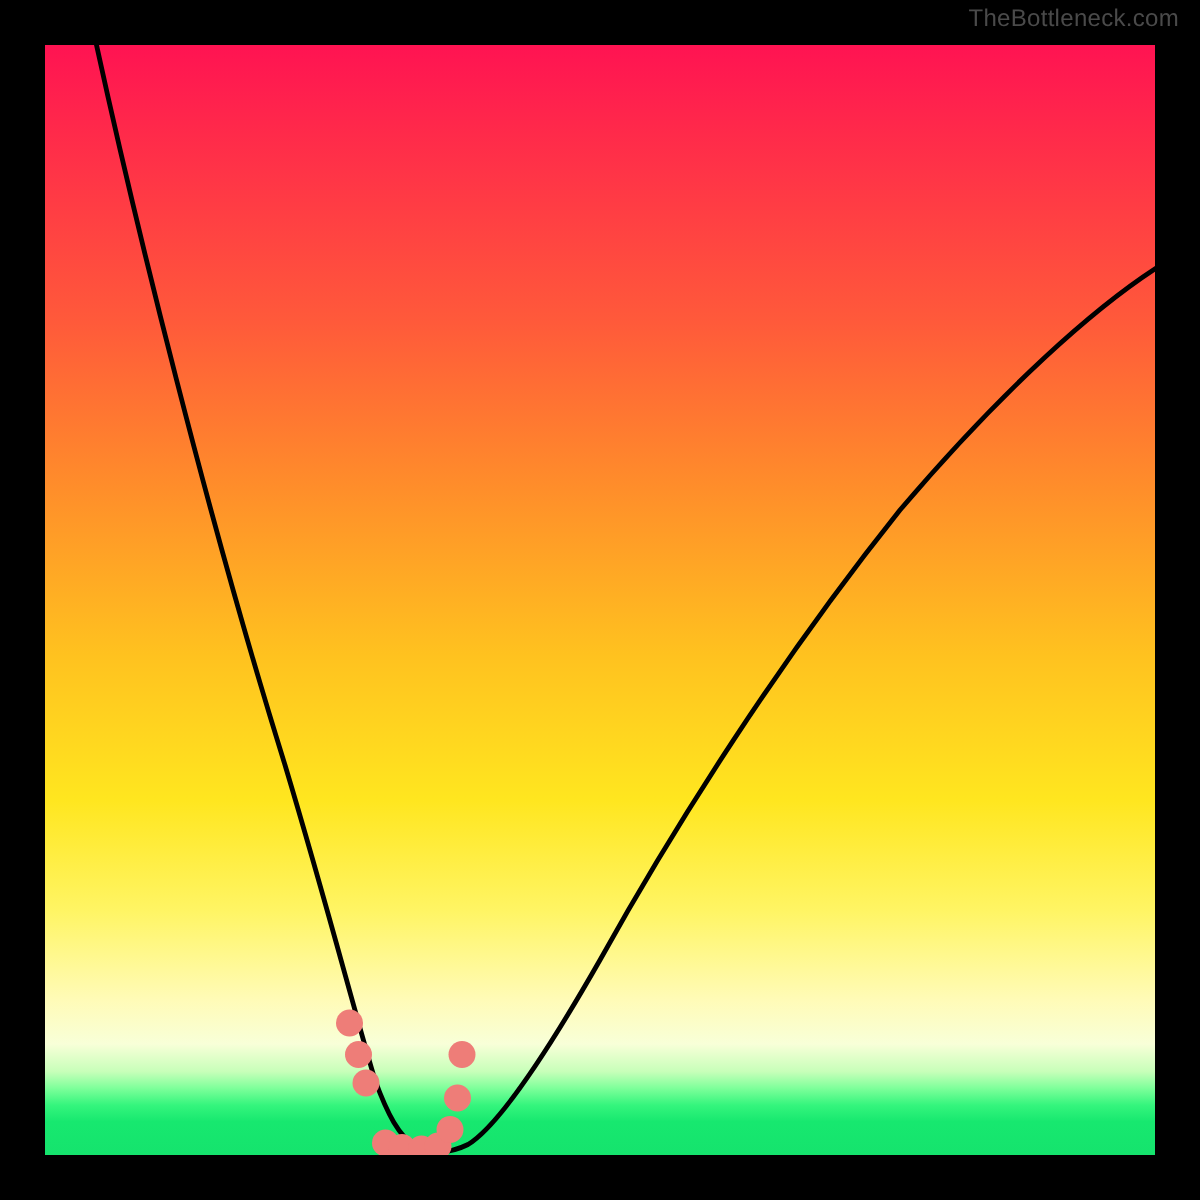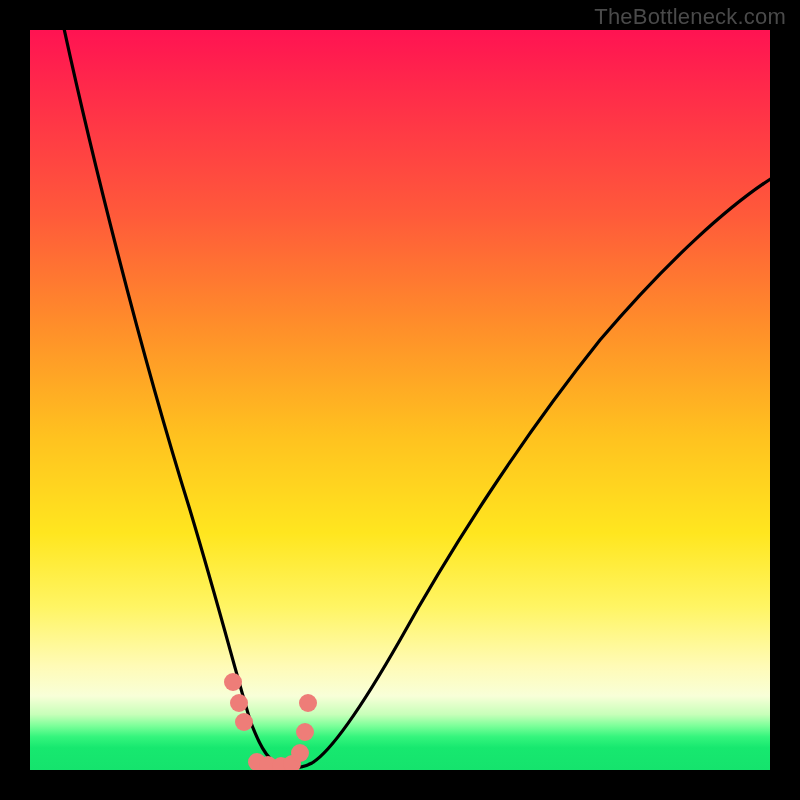--- a/index.html
+++ b/index.html
@@ -50,21 +50,21 @@
     position: absolute;
     inset: 0;
     width: 100%;
     height: 100%;
   }
   .watermark {
     position: absolute;
     top: 4px;
     right: 14px;
     color: #4a4a4a;
-    font-size: 22px;
+    font-size: 16px;
     font-weight: 500;
     letter-spacing: 0.2px;
     user-select: none;
   }
 </style>
 </head>
 <body>
 
 <div class="frame">
 

